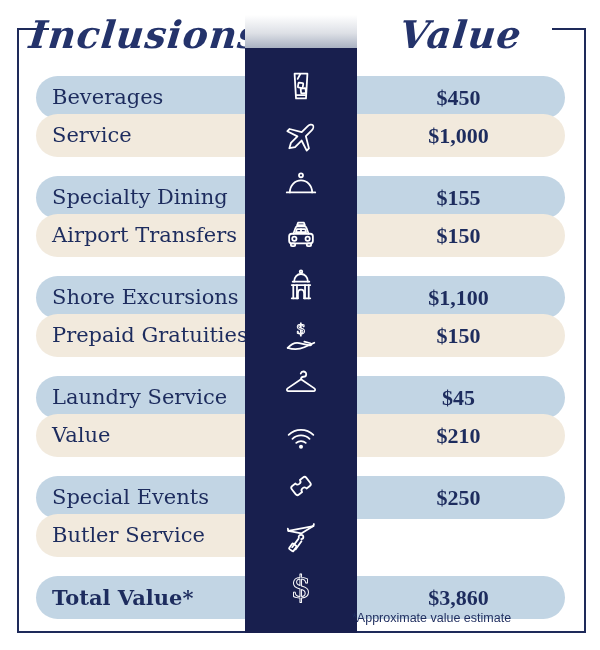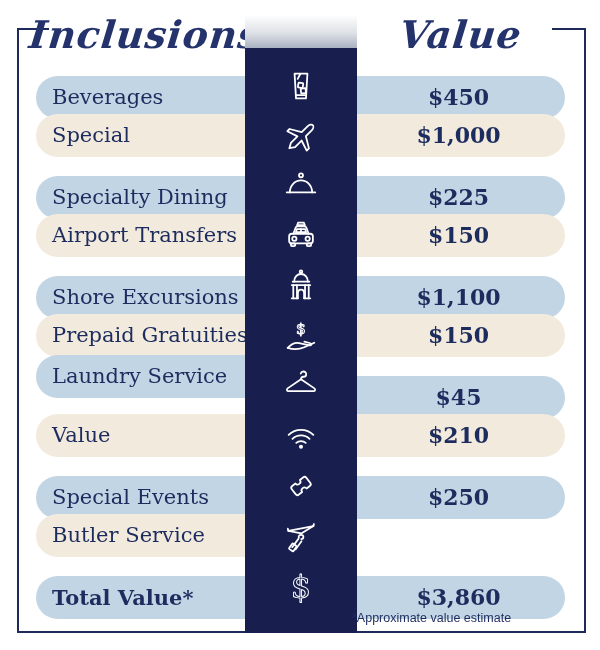--- a/index.html
+++ b/index.html
@@ -29,21 +29,21 @@
   .title-right{left:386px;width:150px;}
   
   .pill{position:absolute;height:43px;line-height:43px;}
   .pill-left{
     left:36px;width:214px;border-radius:21.5px 0 0 21.5px;
     padding-left:16px;box-sizing:border-box;
     font-size:21px;color:var(--text);
   }
   .pill-right{
     left:352px;width:213px;border-radius:0 21.5px 21.5px 0;
-    text-align:center;font-size:22px;font-weight:bold;color:var(--text);
+    text-align:center;font-size:22px;font-weight:bold;color:var(--text);font-family:Liberation Serif, serif;
   }
   .tone-blue{background:var(--blue);margin-top:12px;}
   .tone-cream{background:var(--cream);}
   .pill-left.total{font-weight:bold;}
   
   .strip-cap{
     position:absolute;left:245px;top:15px;width:112px;height:33px;
     background:linear-gradient(to bottom,#ffffff 0%,#dde0e6 55%,#a9b2c2 100%);
   }
   .strip-body{
@@ -74,34 +74,34 @@
   <div class="frame-seg frame-top-left"></div>
   <div class="frame-seg frame-top-right"></div>
   <div class="frame-seg frame-left"></div>
   <div class="frame-seg frame-right"></div>
   <div class="frame-seg frame-bottom"></div>
 
   <div class="title title-left">Inclusions</div>
   <div class="title title-right">Value</div>
 
   <div class="pill pill-left tone-blue" style="top:64px">Beverages</div>
-  <div class="pill pill-left tone-cream" style="top:114px">Special</div>
+  <div class="pill pill-left tone-cream" style="top:114px">Service</div>
   <div class="pill pill-left tone-blue" style="top:164px">Specialty Dining</div>
   <div class="pill pill-left tone-cream" style="top:214px">Airport Transfers</div>
   <div class="pill pill-left tone-blue" style="top:264px">Shore Excursions</div>
   <div class="pill pill-left tone-cream" style="top:314px">Prepaid Gratuities</div>
-  <div class="pill pill-left tone-blue" style="top:343px">Laundry Service</div>
+  <div class="pill pill-left tone-blue" style="top:364px">Laundry Service</div>
   <div class="pill pill-left tone-cream" style="top:414px">Value</div>
   <div class="pill pill-left tone-blue" style="top:464px">Special Events</div>
   <div class="pill pill-left tone-cream" style="top:514px">Butler Service</div>
   <div class="pill pill-left tone-blue total" style="top:564px">Total Value*</div>
 
   <div class="pill pill-right tone-blue" style="top:64px">$450</div>
   <div class="pill pill-right tone-cream" style="top:114px">$1,000</div>
-  <div class="pill pill-right tone-blue" style="top:164px">$225</div>
+  <div class="pill pill-right tone-blue" style="top:164px">$155</div>
   <div class="pill pill-right tone-cream" style="top:214px">$150</div>
   <div class="pill pill-right tone-blue" style="top:264px">$1,100</div>
   <div class="pill pill-right tone-cream" style="top:314px">$150</div>
   <div class="pill pill-right tone-blue" style="top:364px">$45</div>
   <div class="pill pill-right tone-cream" style="top:414px">$210</div>
   <div class="pill pill-right tone-blue" style="top:464px">$250</div>
   <div class="pill pill-right tone-blue" style="top:564px">$3,860</div>
 
   <div class="strip-cap"></div>
   <div class="strip-body"></div>

